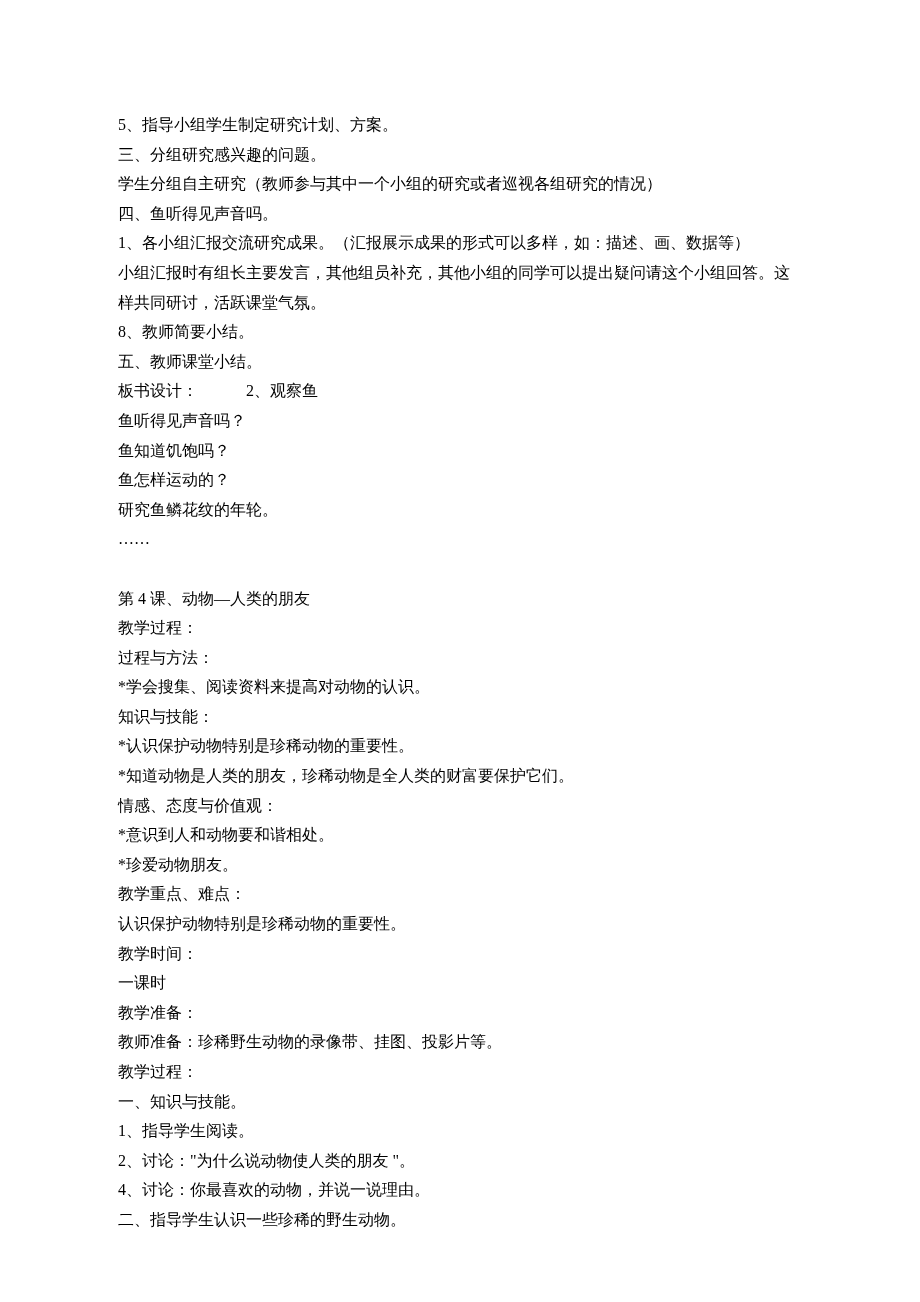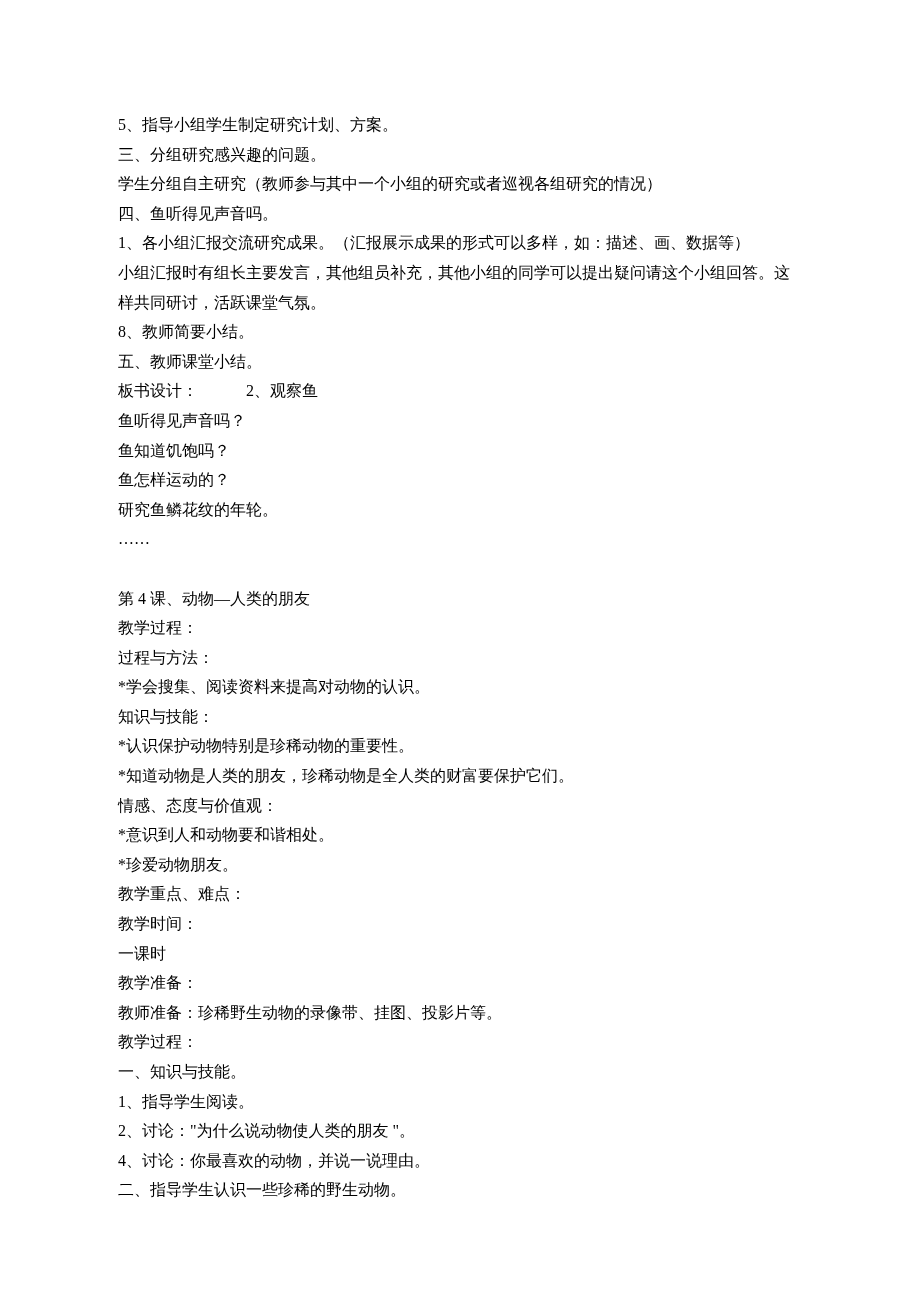--- a/index.html
+++ b/index.html
@@ -50,20 +50,21 @@
       <span class="line">教学过程：</span>
       <span class="line">过程与方法：</span>
       <span class="line">*学会搜集、阅读资料来提高对动物的认识。</span>
       <span class="line">知识与技能：</span>
       <span class="line">*认识保护动物特别是珍稀动物的重要性。</span>
       <span class="line">*知道动物是人类的朋友，珍稀动物是全人类的财富要保护它们。</span>
       <span class="line">情感、态度与价值观：</span>
       <span class="line">*意识到人和动物要和谐相处。</span>
       <span class="line">*珍爱动物朋友。</span>
       <span class="line">教学重点、难点：</span>
+      <span class="line">认识保护动物特别是珍稀动物的重要性。</span>
       <span class="line">教学时间：</span>
       <span class="line">一课时</span>
       <span class="line">教学准备：</span>
       <span class="line">教师准备：珍稀野生动物的录像带、挂图、投影片等。</span>
       <span class="line">教学过程：</span>
       <span class="line">一、知识与技能。</span>
       <span class="line">1、指导学生阅读。</span>
       <span class="line">2、讨论："为什么说动物使人类的朋友 "。</span>
       <span class="line">4、讨论：你最喜欢的动物，并说一说理由。</span>
       <span class="line">二、指导学生认识一些珍稀的野生动物。</span>

